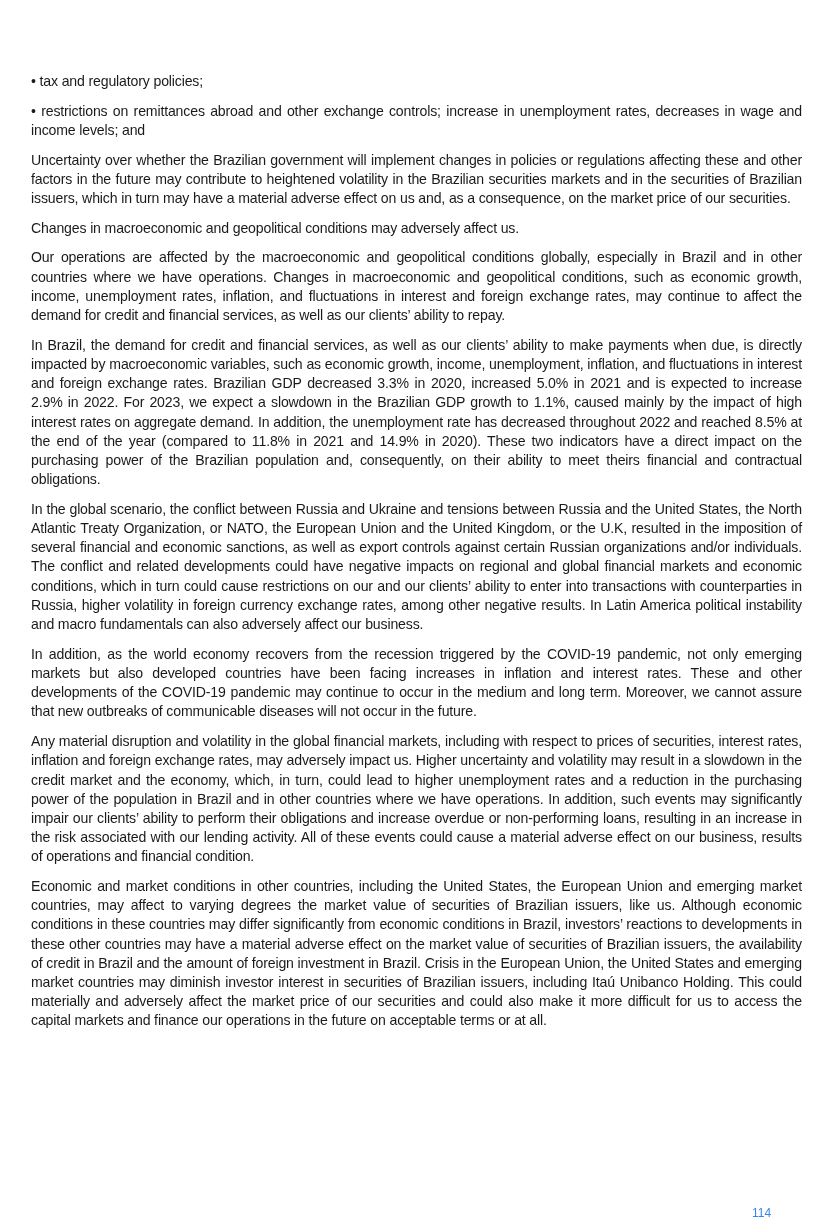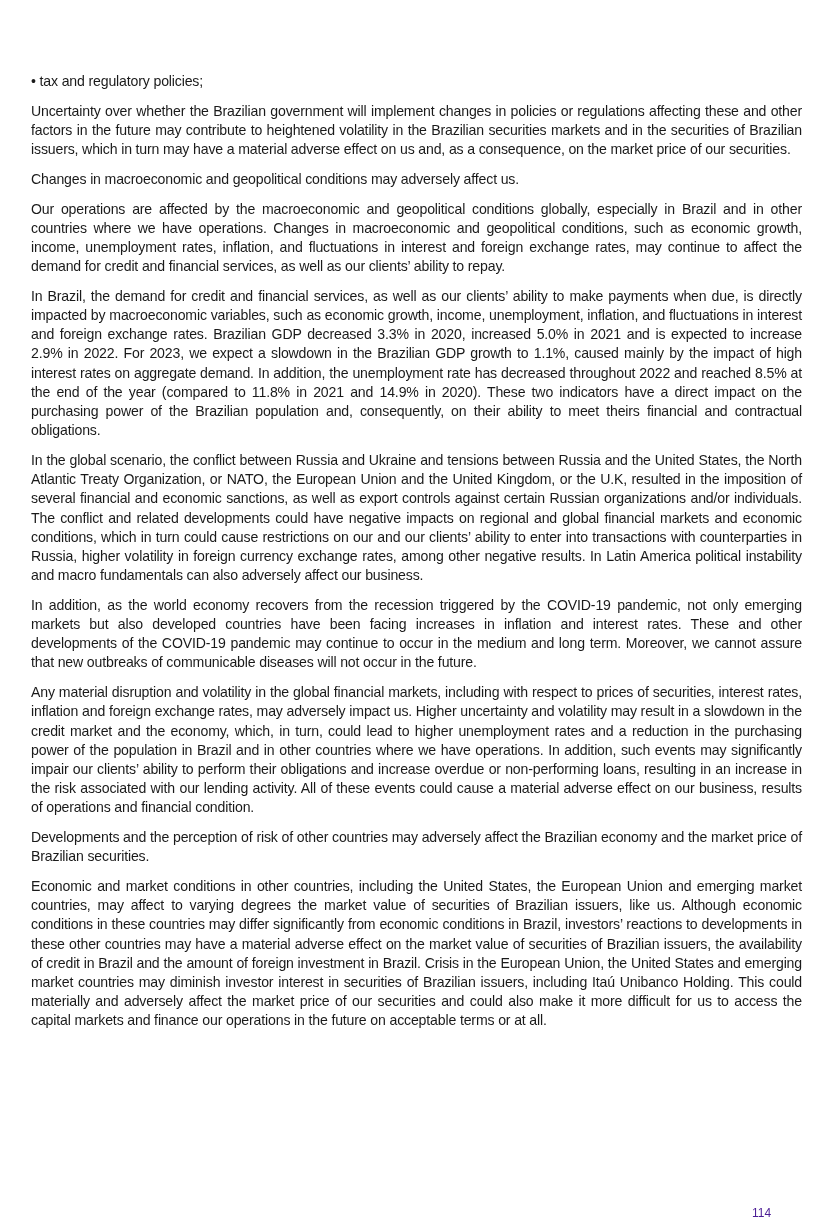--- a/index.html
+++ b/index.html
@@ -32,45 +32,45 @@
     .para.heading {
     }
     .bullet .dot {
       display: inline;
     }
     .page-number {
       position: absolute;
       left: 752px;
       top: 1206px;
       font-size: 12px;
-      color: #4c1d95;
+      color: #3b82f6;
     }
   </style>
 </head>
 <body>
 
 <div class="page">
 
   <p class="para bullet"><span class="dot">•</span><span> tax and regulatory policies;</span></p>
 
+  <p class="para bullet"><span class="dot">•</span><span> restrictions on remittances abroad and other exchange controls; increase in unemployment rates, decreases in wage and income levels; and</span></p>
 
 
   <p class="para">Uncertainty over whether the Brazilian government will implement changes in policies or regulations affecting these and other factors in the future may contribute to heightened volatility in the Brazilian securities markets and in the securities of Brazilian issuers, which in turn may have a material adverse effect on us and, as a consequence, on the market price of our securities.</p>
 
   <p class="para heading">Changes in macroeconomic and geopolitical conditions may adversely affect us.</p>
 
   <p class="para">Our operations are affected by the macroeconomic and geopolitical conditions globally, especially in Brazil and in other countries where we have operations. Changes in macroeconomic and geopolitical conditions, such as economic growth, income, unemployment rates, inflation, and fluctuations in interest and foreign exchange rates, may continue to affect the demand for credit and financial services, as well as our clients’ ability to repay.</p>
 
   <p class="para">In Brazil, the demand for credit and financial services, as well as our clients’ ability to make payments when due, is directly impacted by macroeconomic variables, such as economic growth, income, unemployment, inflation, and fluctuations in interest and foreign exchange rates. Brazilian GDP decreased 3.3% in 2020, increased 5.0% in 2021 and is expected to increase 2.9% in 2022. For 2023, we expect a slowdown in the Brazilian GDP growth to 1.1%, caused mainly by the impact of high interest rates on aggregate demand. In addition, the unemployment rate has decreased throughout 2022 and reached 8.5% at the end of the year (compared to 11.8% in 2021 and 14.9% in 2020). These two indicators have a direct impact on the purchasing power of the Brazilian population and, consequently, on their ability to meet theirs financial and contractual obligations.</p>
 
   <p class="para">In the global scenario, the conflict between Russia and Ukraine and tensions between Russia and the United States, the North Atlantic Treaty Organization, or NATO, the European Union and the United Kingdom, or the U.K, resulted in the imposition of several financial and economic sanctions, as well as export controls against certain Russian organizations and/or individuals. The conflict and related developments could have negative impacts on regional and global financial markets and economic conditions, which in turn could cause restrictions on our and our clients’ ability to enter into transactions with counterparties in Russia, higher volatility in foreign currency exchange rates, among other negative results. In Latin America political instability and macro fundamentals can also adversely affect our business.</p>
 
   <p class="para">In addition, as the world economy recovers from the recession triggered by the COVID-19 pandemic, not only emerging markets but also developed countries have been facing increases in inflation and interest rates. These and other developments of the COVID-19 pandemic may continue to occur in the medium and long term. Moreover, we cannot assure that new outbreaks of communicable diseases will not occur in the future.</p>
 
   <p class="para">Any material disruption and volatility in the global financial markets, including with respect to prices of securities, interest rates, inflation and foreign exchange rates, may adversely impact us. Higher uncertainty and volatility may result in a slowdown in the credit market and the economy, which, in turn, could lead to higher unemployment rates and a reduction in the purchasing power of the population in Brazil and in other countries where we have operations. In addition, such events may significantly impair our clients’ ability to perform their obligations and increase overdue or non-performing loans, resulting in an increase in the risk associated with our lending activity. All of these events could cause a material adverse effect on our business, results of operations and financial condition.</p>
 
-  <p class="para heading">Developments and the perception of risk of other countries may adversely affect the Brazilian economy and the market price of Brazilian securities.</p>
 
   <p class="para">Economic and market conditions in other countries, including the United States, the European Union and emerging market countries, may affect to varying degrees the market value of securities of Brazilian issuers, like us. Although economic conditions in these countries may differ significantly from economic conditions in Brazil, investors’ reactions to developments in these other countries may have a material adverse effect on the market value of securities of Brazilian issuers, the availability of credit in Brazil and the amount of foreign investment in Brazil. Crisis in the European Union, the United States and emerging market countries may diminish investor interest in securities of Brazilian issuers, including Itaú Unibanco Holding. This could materially and adversely affect the market price of our securities and could also make it more difficult for us to access the capital markets and finance our operations in the future on acceptable terms or at all.</p>
 
 </div>
 
 <div class="page-number">114</div>
 
 </body></html>

